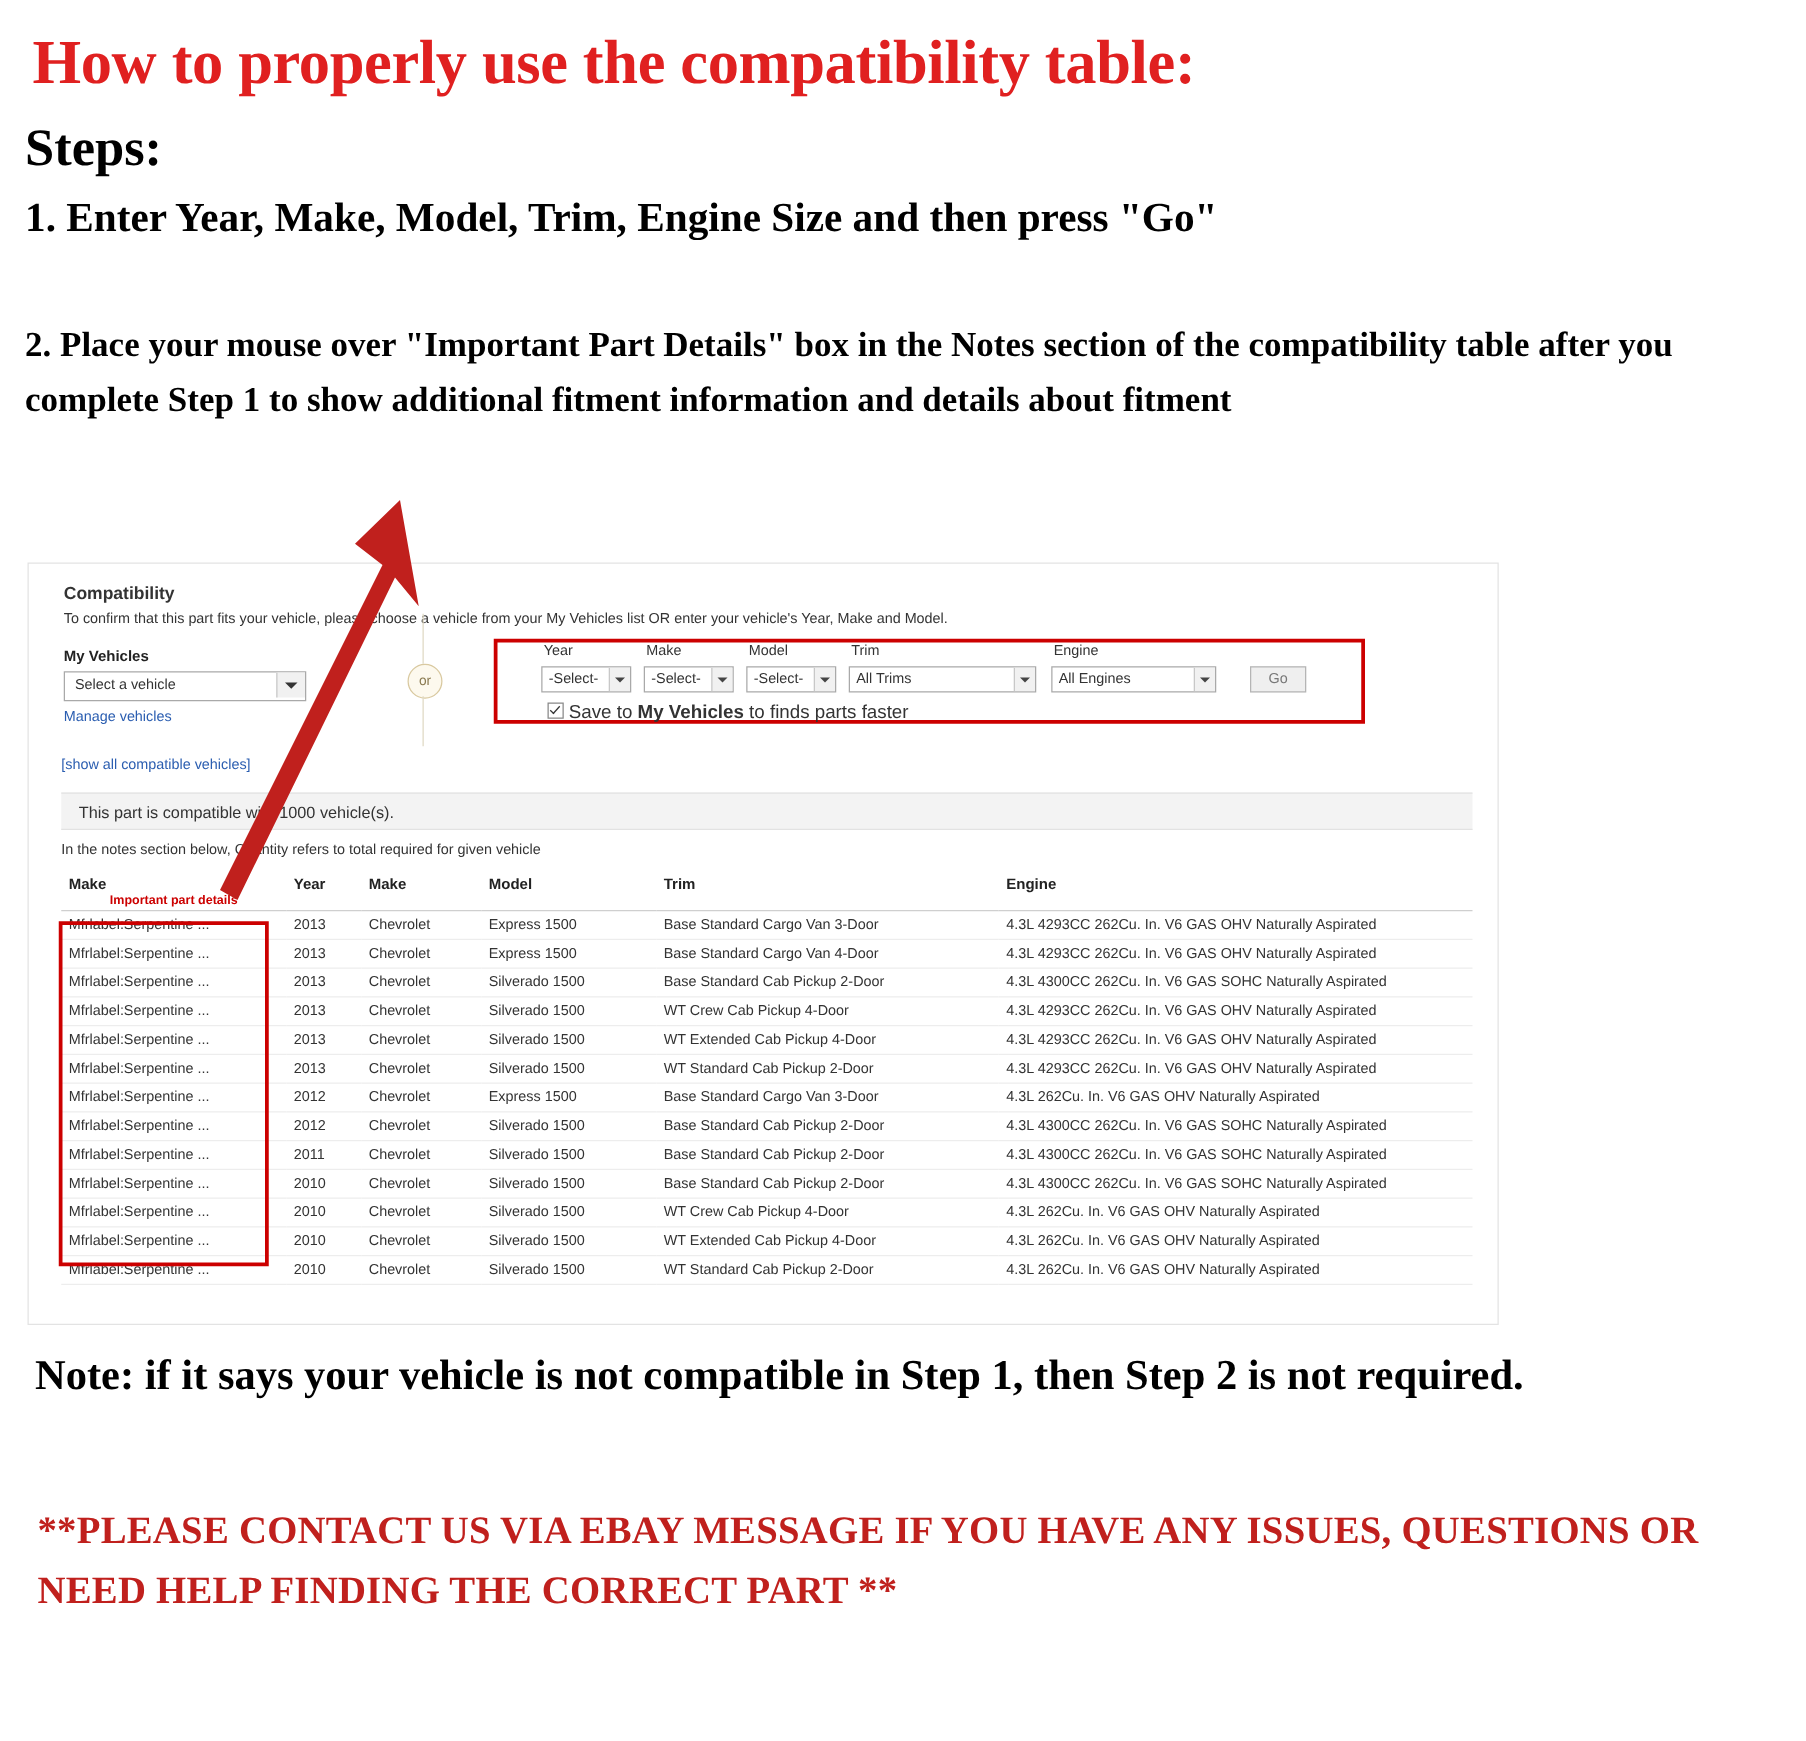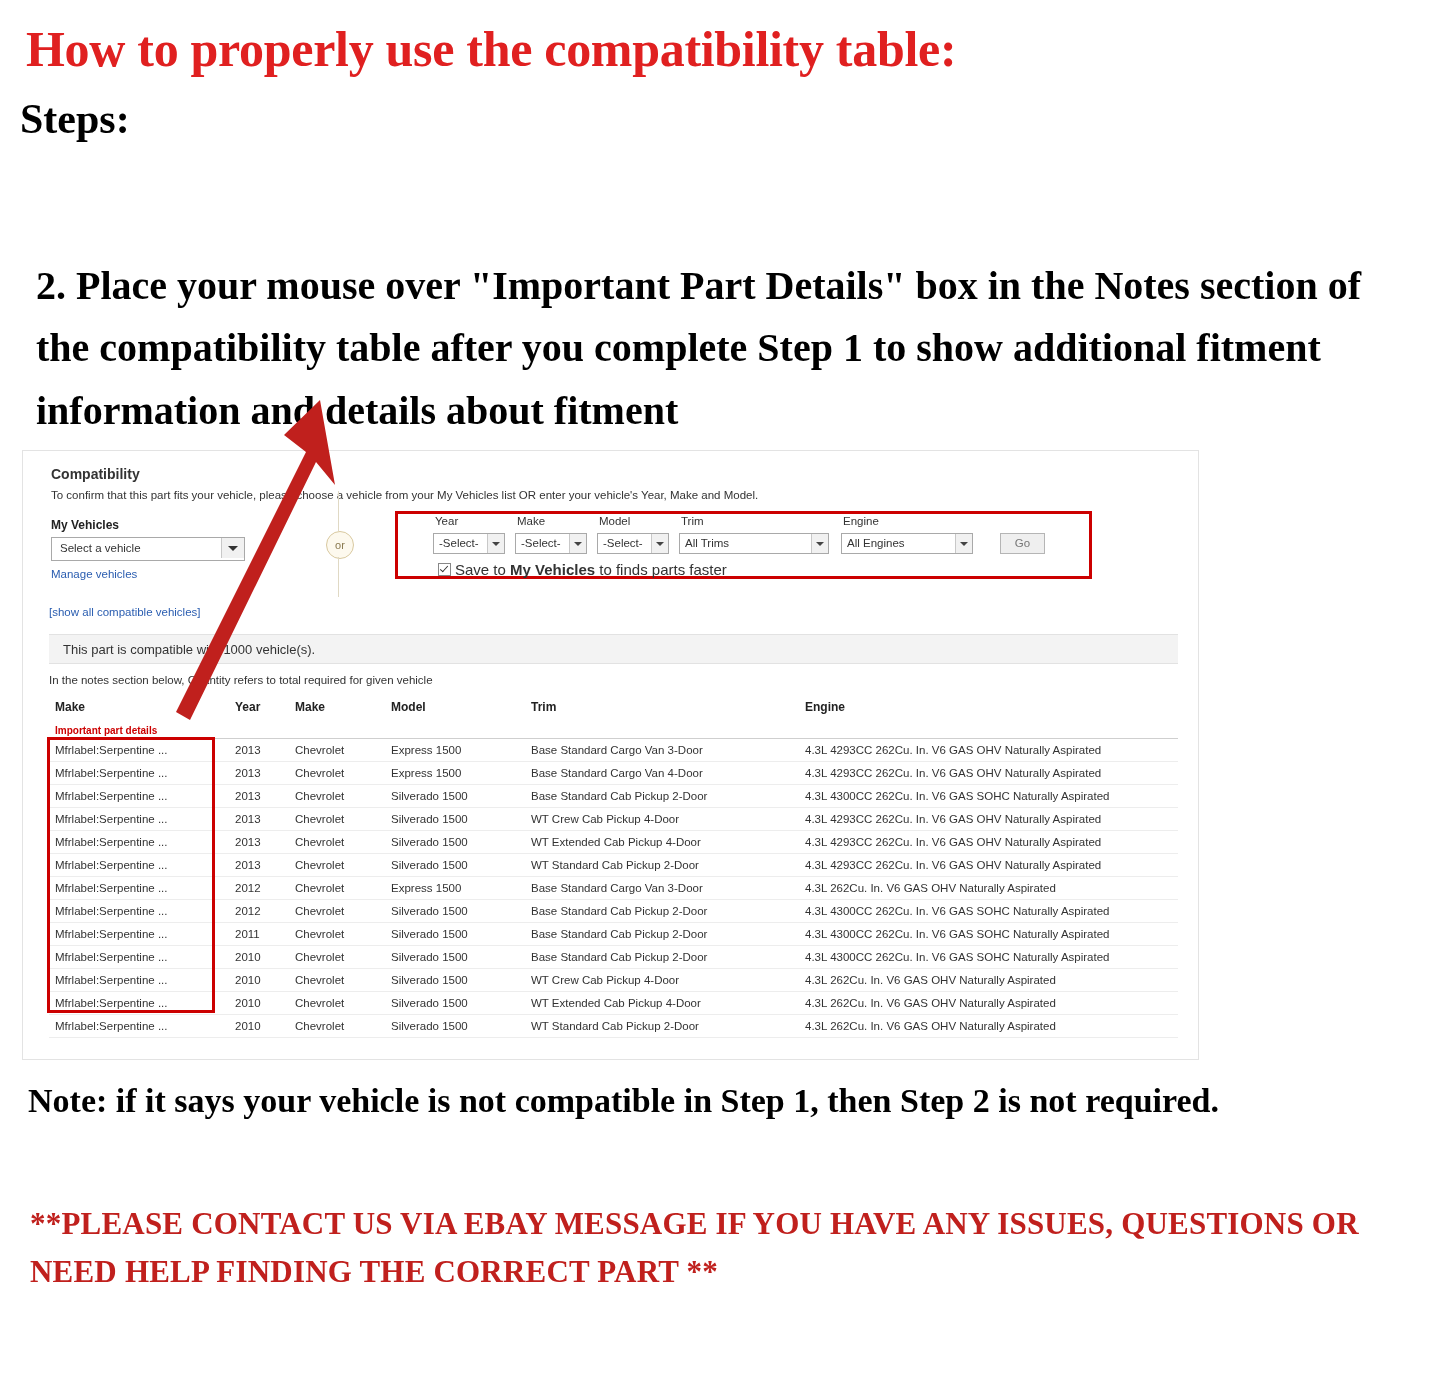--- a/index.html
+++ b/index.html
@@ -46,26 +46,26 @@
     left: 20px;
     top: 157px;
     font-family: "Liberation Serif", serif;
     font-weight: bold;
     font-size: 33px;
     color: #000;
     white-space: nowrap;
   }
   .step2 {
     position: absolute;
-    left: 36px;
+    left: 20px;
     top: 255px;
     width: 1330px;
     font-family: "Liberation Serif", serif;
     font-weight: bold;
-    font-size: 40px;
+    font-size: 28px;
     line-height: 1.56;
     color: #000;
   }
   .note-text {
     position: absolute;
     left: 28px;
     top: 1075px;
     width: 1330px;
     font-family: Liberation Serif, serif;
     font-weight: bold;
@@ -324,21 +324,22 @@
     padding: 4px 6px 2px 6px;
     background: #fff;
     border-bottom: 1px solid #cfcfcf;
     vertical-align: top;
   }
   table.compat th .imp {
     display: block;
     color: #cc0000;
     font-size: 10px;
     font-weight: bold;
-    margin-top: 11px;
+    margin-top: 1px;
+    text-align: center;
   }
   table.compat td {
     padding: 5px 6px;
     border-bottom: 1px solid #ededed;
     white-space: nowrap;
     overflow: hidden;
     text-overflow: ellipsis;
   }
   .col-notes { width: 168px; }
   .col-year  { width: 48px; }
@@ -369,20 +370,21 @@
     pointer-events: none;
   }
 </style>
 </head>
 <body>
 
 <div class="page">
 
   <div class="heading-red">How to properly use the compatibility table:</div>
   <div class="steps-label">Steps:</div>
+  <div class="step1">1. Enter Year, Make, Model, Trim, Engine Size and then press "Go"</div>
   <div class="step2">2. Place your mouse over "Important Part Details" box in the Notes section of the compatibility table after you complete Step 1 to show additional fitment information and details about fitment</div>
 
   <div class="panel">
 
     <div class="panel-title">Compatibility</div>
     <div class="panel-sub">To confirm that this part fits your vehicle, please choose a vehicle from your My Vehicles list OR enter your vehicle's Year, Make and Model.</div>
 
     <div class="myveh-label">My Vehicles</div>
     <div class="veh-select">
       <span>Select a vehicle</span>

